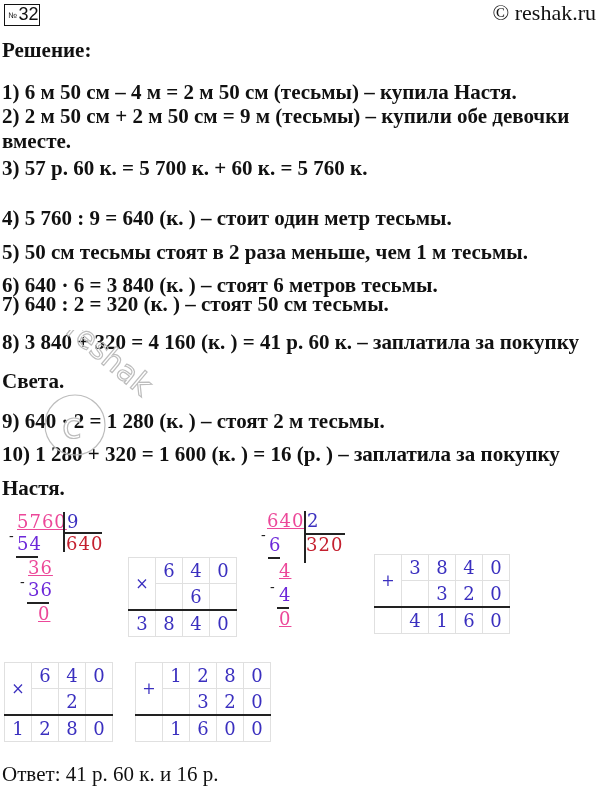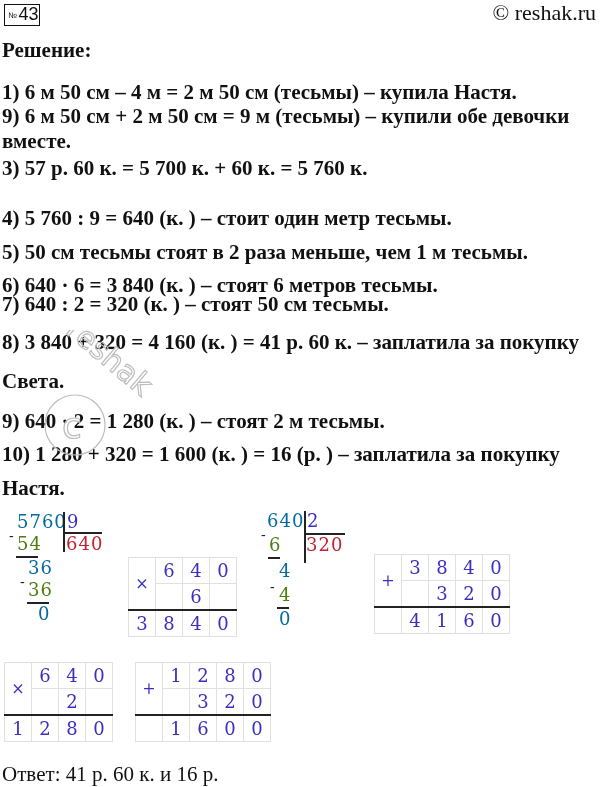--- a/index.html
+++ b/index.html
@@ -23,22 +23,22 @@
     position: absolute; left: 2px;
     font-size: 21px; line-height: 24px; white-space: nowrap; font-weight: bold;
   }
   .watermark {
     position: absolute; left: 20px; top: 330px; width: 140px; height: 140px;
     pointer-events: none;
   }
   
   .div-block { position: absolute; font-family: "DejaVu Serif", "Liberation Serif", serif; font-size: 18px; }
   .div-block span { position: absolute; line-height: 20px; letter-spacing: 1px; white-space: nowrap; }
-  .c-black { color: #0369a1; }
-  .c-green { color: #4d7c0f; }
+  .c-black { color: #ec4899; text-decoration: underline; }
+  .c-green { color: #6d28d9; }
   .c-blue { color: #3a2fbf; }
   .c-red { color: #c4202f; }
   .vline { position: absolute; width: 1.5px; background: #222; }
   .hline { position: absolute; height: 1.5px; background: #222; }
   .minus { color: #222; font-size: 14px; }
   
   .col-table {
     position: absolute; border-collapse: collapse;
     font-family: "DejaVu Serif", "Liberation Serif", serif;
     font-size: 18px; color: #3a2fbf;
@@ -51,27 +51,27 @@
   .col-table tr.result td { border-top: 2.5px solid #222; }
   .answer {
     position: absolute; left: 2px; top: 762px;
     font-size: 21px; line-height: 24px; white-space: nowrap;
   }
 </style>
 </head>
 <body>
 
 <div class="num-box">
-  <span class="sign">№</span><span>43</span>
+  <span class="sign">№</span><span>32</span>
 </div>
 <div class="copyright">© reshak.ru</div>
 
 <div class="line" style="top:38px">Решение:</div>
 <div class="line" style="top:80px">1) 6 м 50 см – 4 м = 2 м 50 см (тесьмы) – купила Настя.</div>
-<div class="line" style="top:104px">9) 6 м 50 см + 2 м 50 см = 9 м (тесьмы) – купили обе девочки</div>
+<div class="line" style="top:104px">2) 2 м 50 см + 2 м 50 см = 9 м (тесьмы) – купили обе девочки</div>
 <div class="line" style="top:129px">вместе.</div>
 <div class="line" style="top:156px">3) 57 р. 60 к. = 5 700 к. + 60 к. = 5 760 к.</div>
 <div class="line" style="top:206px">4) 5 760 : 9 = 640 (к. ) – стоит один метр тесьмы.</div>
 <div class="line" style="top:240px">5) 50 см тесьмы стоят в 2 раза меньше, чем 1 м тесьмы.</div>
 <div class="line" style="top:273px">6) 640 · 6 = 3 840 (к. ) – стоят 6 метров тесьмы.</div>
 <div class="line" style="top:292px">7) 640 : 2 = 320 (к. ) – стоят 50 см тесьмы.</div>
 <div class="line" style="top:330px">8) 3 840 + 320 = 4 160 (к. ) = 41 р. 60 к. – заплатила за покупку</div>
 <div class="line" style="top:369px">Света.</div>
 <div class="line" style="top:409px">9) 640 · 2 = 1 280 (к. ) – стоят 2 м тесьмы.</div>
 <div class="line" style="top:442px">10) 1 280 + 320 = 1 600 (к. ) = 16 (р. ) – заплатила за покупку</div>

